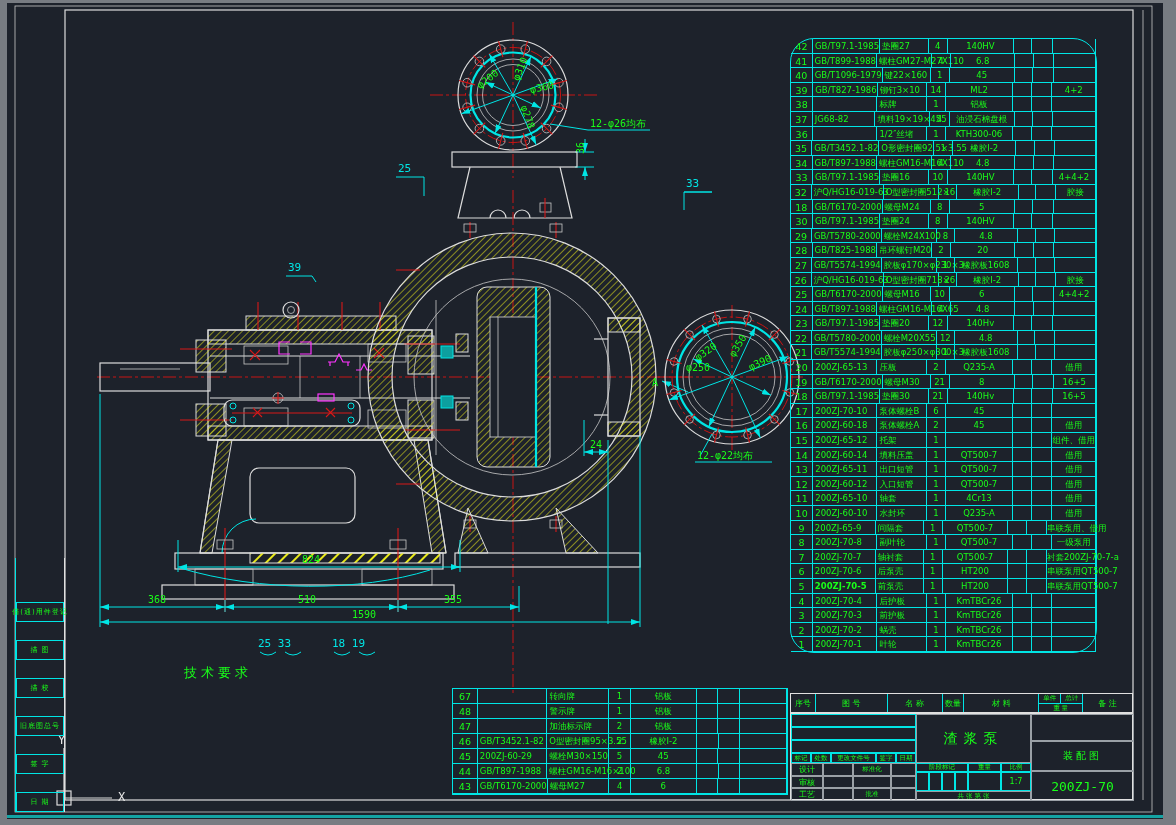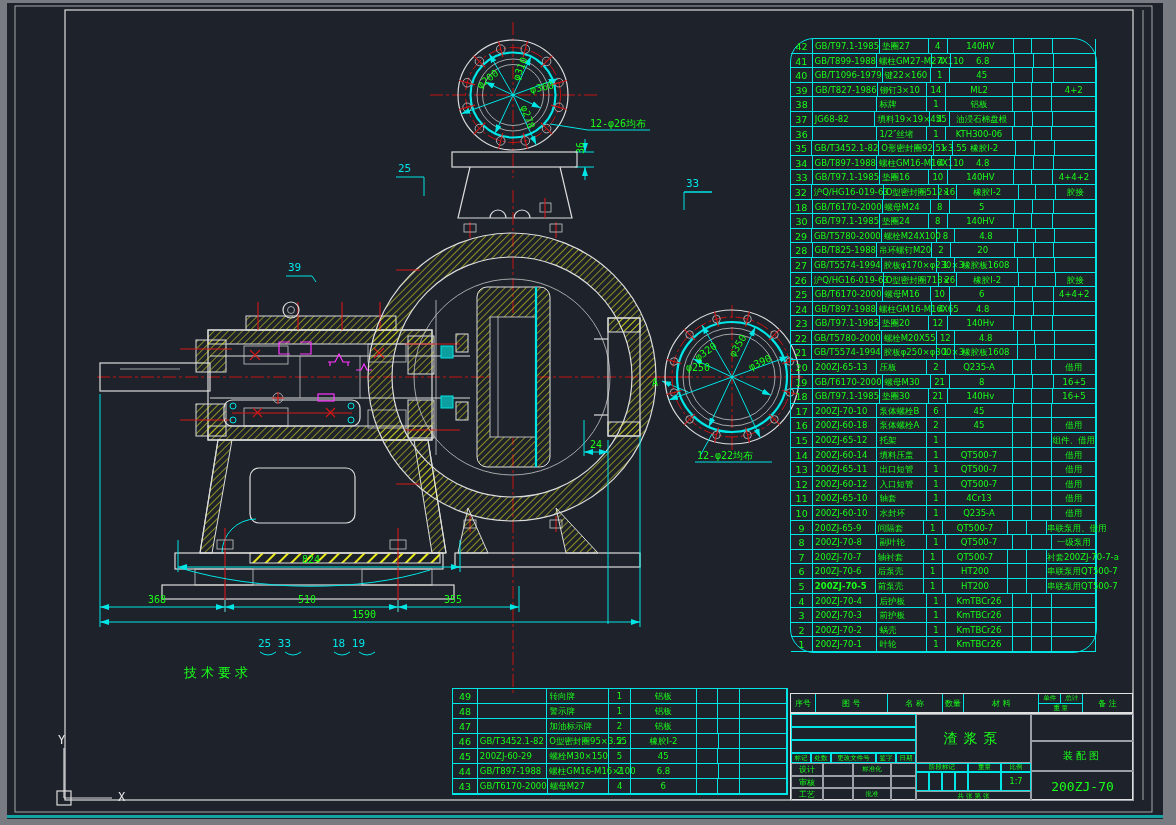--- a/index.html
+++ b/index.html
@@ -815,21 +815,21 @@
         <span>单件</span>
         <span>总计</span>
       </div>
       <div class="ph-wlabel">重 量</div>
     </div>
     <div class="ph-cell" style="width:49px;border-right:none">备  注</div>
   </div>
 
   <div id="aux-table" class="ptable" style="left:452px;top:688px;width:336px;">
       <div class="prow" style="height: 15px;">
-        <div class="pcell" style="width: 25px;">49</div>
+        <div class="pcell" style="width: 25px;">67</div>
         <div class="pcell" style="width: 70px;"></div>
         <div class="pcell" style="width: 62px;">转向牌</div>
         <div class="pcell ctr" style="width: 22px;">1</div>
         <div class="pcell ctr" style="width: 66px;">铝板</div>
         <div class="pcell" style="width: 22px;"></div>
         <div class="pcell" style="width: 22px;"></div>
         <div class="pcell ctr" style="width: 47px;"></div>
       </div>
       <div class="prow" style="height: 15px;">
         <div class="pcell" style="width: 25px;">48</div>
@@ -928,18 +928,26 @@
     <div class="tb cyb" style="left:164px;top:58px;width:13px;height:19px"></div>
     <div class="tb cyb" style="left:177px;top:58px;width:33px;height:19px"></div>
     <div class="tb cyb tb-m" style="left:210px;top:58px;width:30px;height:19px">1:7</div>
     <div class="tb tb-s" style="left:125px;top:77px;width:115px;height:10px">共 张 第 张</div>
 
     <div class="tb" style="left:240px;top:0;width:103px;height:27px"></div>
     <div class="tb" id="tb-doctype" style="left:240px;top:27px;width:103px;height:30px">装配图</div>
     <div class="tb" id="tb-dwgno" style="left:240px;top:57px;width:103px;height:30px">200ZJ-70</div>
   </div>
 
+  <div id="margin-col">
+      <div class="mbox" style="top: 44px; height: 20px;">借(通)用件登记</div>
+      <div class="mbox" style="top: 82px; height: 20px;">描 图</div>
+      <div class="mbox" style="top: 120px; height: 20px;">描 校</div>
+      <div class="mbox" style="top: 158px; height: 20px;">旧底图总号</div>
+      <div class="mbox" style="top: 196px; height: 20px;">签 字</div>
+      <div class="mbox" style="top: 234px; height: 20px;">日 期</div>
+    </div>
 
   <div id="tech-req">
     <div id="tech-title">技术要求</div>
   </div>
 
 </div>
 
 </body></html>

